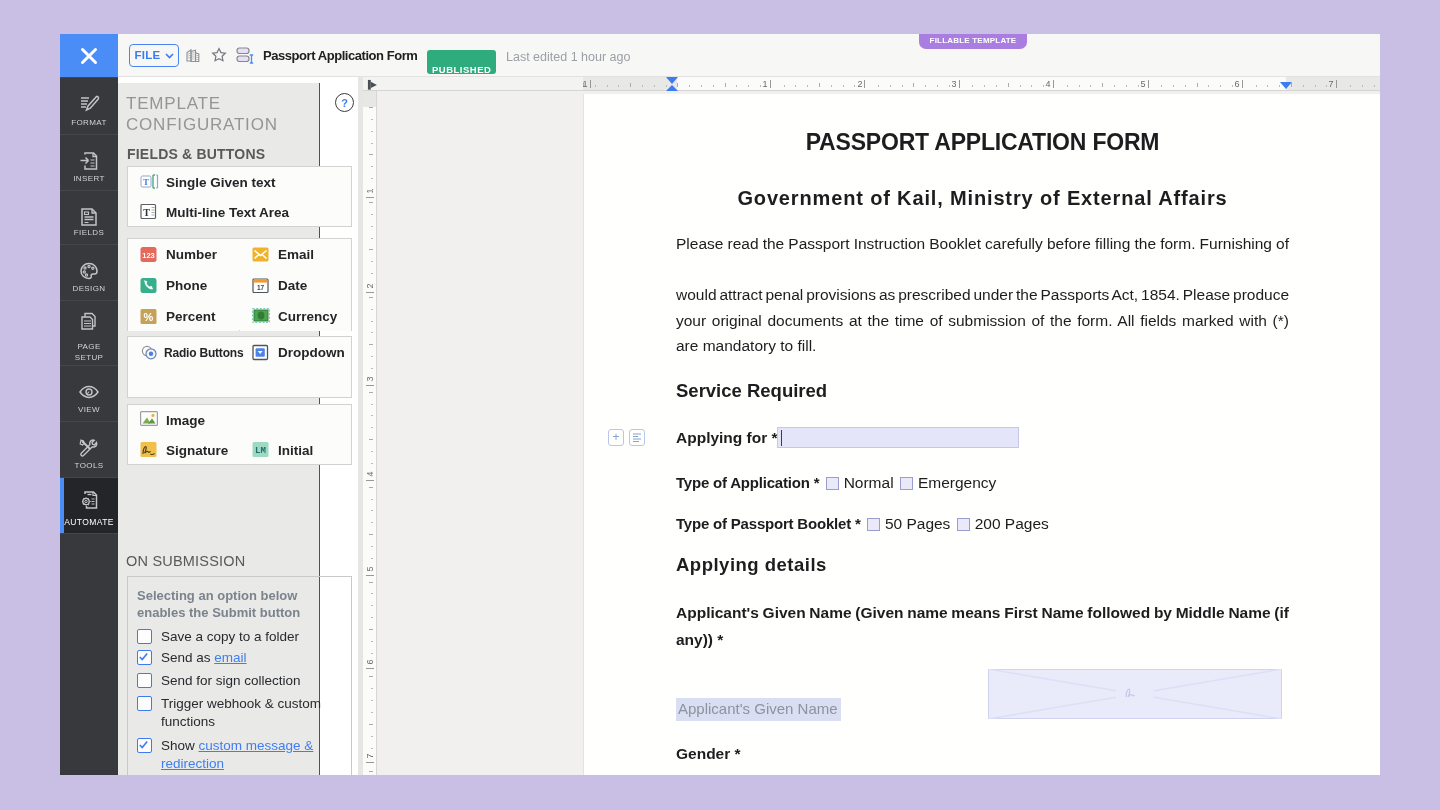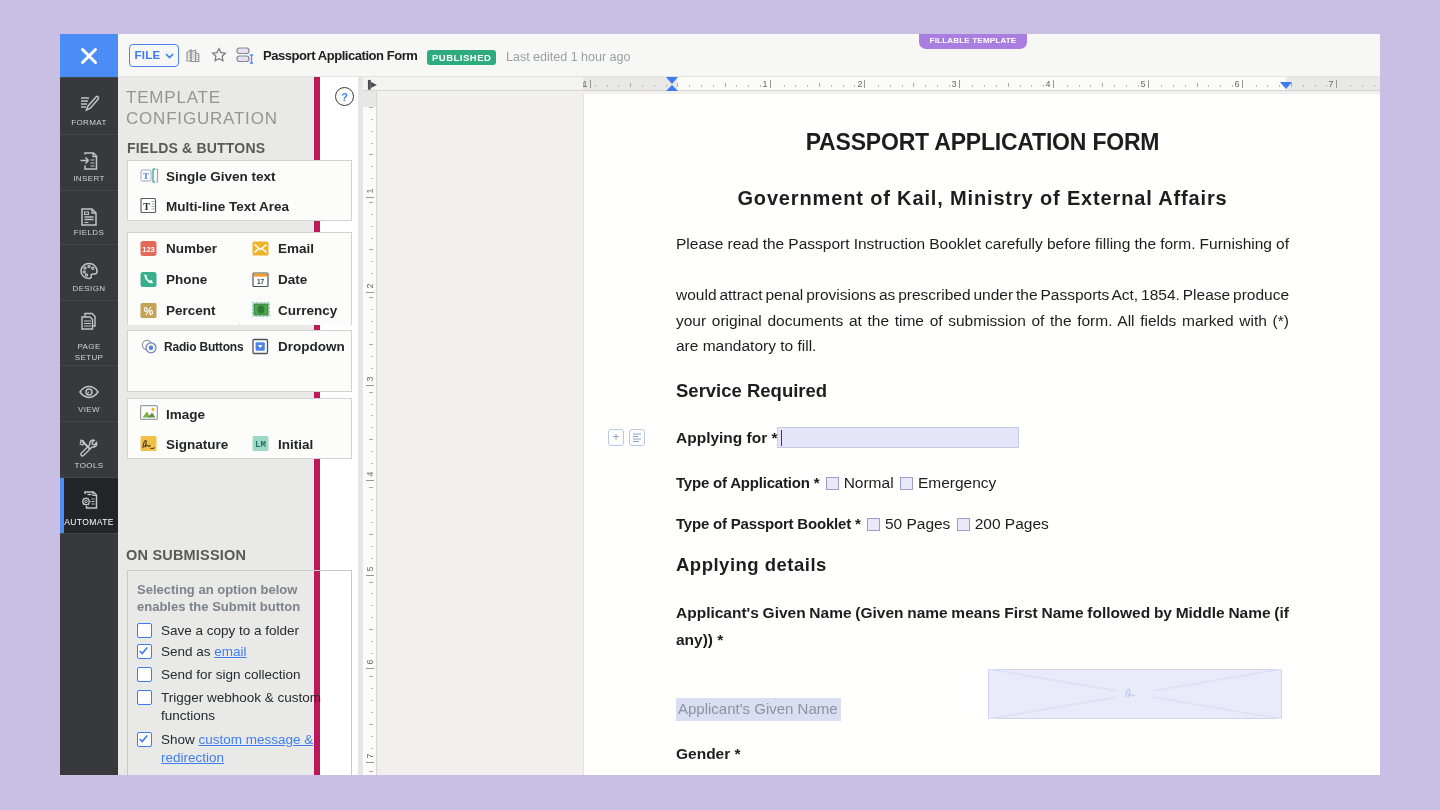--- a/index.html
+++ b/index.html
@@ -5,47 +5,47 @@
 html,body { width:1440px; height:810px; overflow:hidden; }
 body { background:#c9bee4; font-family:"Liberation Sans", sans-serif; }
 #app { position:absolute; left:60px; top:34px; width:1320px; height:741px; background:#fff; overflow:hidden; }
 
 #topbar { position:absolute; left:0; top:0; width:1320px; height:43px; background:#f7f7f5; border-bottom:1px solid #e2e2e0; }
 #xbtn { position:absolute; left:0; top:0; width:58px; height:43px; background:#4a8df7; }
 #xbtn svg { position:absolute; left:20px; top:13px; }
 #filebtn { position:absolute; left:69px; top:10px; width:50px; height:23px; border:1px solid #4b84f2; border-radius:4px; color:#3b7cf0; font-size:11.5px; font-weight:bold; text-align:center; line-height:21px; letter-spacing:.3px; display:flex; align-items:center; justify-content:center; }
 .tbico { position:absolute; top:12px; }
 #title { position:absolute; left:203px; top:14px; font-size:13px; letter-spacing:-0.45px; font-weight:bold; color:#202022; }
-#pubbadge { position:absolute; left:367px; top:16px; height:15px; background:#2fac7e; border-radius:3px; color:#fff; font-size:9.5px; font-weight:bold; letter-spacing:.5px; line-height:15px; padding:0 5px; }
+#pubbadge { position:absolute; left:367px; top:16px; height:15px; background:#2fac7e; border-radius:3px; color:#fff; font-size:9.5px; font-weight:bold; letter-spacing:.5px; line-height:15px; padding:12px 5px; }
 #lastedit { position:absolute; left:446px; top:16px; font-size:12.5px; color:#9b9fa6; }
 #fillbadge { position:absolute; left:859px; top:0; width:108px; height:14.5px; background:#a97ee0; border-radius:0 0 7px 7px; color:#fff; font-size:8px; font-weight:bold; letter-spacing:.2px; text-align:center; line-height:13.5px; white-space:nowrap; }
 
 #sidebar { position:absolute; left:0; top:43px; width:58px; height:698px; background:#38393c; }
 .sbi { position:absolute; left:0; width:58px; border-top:1px solid #45464a; }
 .sbi.active { background:#242528; }
 .sbbar { position:absolute; left:0; top:0; bottom:0; width:4px; background:#4a8df7; }
 .sbic { position:absolute; left:17px; }
 .sblab { position:absolute; width:58px; text-align:center; font-size:8px; color:#d2d3d5; letter-spacing:.4px; }
 .active .sblab { color:#fff; font-size:8.5px; }
 
-#panel { position:absolute; left:58px; top:43px; width:202px; height:698px; background:#e9e9e8; border-right:6px solid #be185d; }
+#panel { position:absolute; left:58px; top:49px; width:202px; height:698px; background:#e9e9e8; border-right:1px solid #be185d; }
 #pscroll { position:absolute; left:298px; top:43px; width:5px; height:698px; background:#e6e6e5; }
 #ptitle { position:absolute; left:8px; top:10px; font-size:17px; color:#959595; letter-spacing:.8px; line-height:21px; font-weight:400; }
 #phelp { position:absolute; left:217px; top:10px; width:19px; height:19px; border:1.5px solid #3c3c3e; border-radius:50%; color:#3f7ff0; font-size:11px; font-weight:bold; text-align:center; line-height:18px; }
 #pfields { position:absolute; left:9px; top:63px; font-size:14px; font-weight:bold; color:#595959; letter-spacing:.2px; }
 .fgroup { position:absolute; left:9px; width:225px; background:#fcfcfb; border:1px solid #d2d2d1; }
 .fbtn { position:absolute; background:#fcfcfb; }
 .fbtn .fic { position:absolute; left:12px; top:50%; margin-top:-8.5px; height:17px; }
 .fbtn .flab { position:absolute; left:38px; top:50%; transform:translateY(-50%); font-size:13.5px; font-weight:bold; color:#232527; white-space:nowrap; }
 .chev { position:absolute; right:10px; top:50%; transform:translateY(-58%); color:#3f7ff0; font-size:15px; font-weight:bold; }
 #advbox { position:absolute; left:9px; top:387px; width:225px; height:65px; border:1px solid #cfcfce; }
 #advlab { position:absolute; left:13px; top:13px; font-size:13.5px; font-weight:bold; color:#5a626d; }
 #advinfo { display:inline-block; width:12px; height:12px; border-radius:50%; background:#73787e; color:#e9e9e8; font-size:9px; font-weight:bold; text-align:center; line-height:12px; vertical-align:1px; margin-left:3px; }
 #condbtn { position:absolute; left:13px; top:32px; width:66px; height:23px; background:#d9e7f7; border:1px solid #c3d8ee; border-radius:3px; font-size:13px; color:#2f3338; text-align:center; line-height:21px; }
-#onsub { position:absolute; left:8px; top:470px; font-size:14.5px; font-weight:bold; color:#595959; letter-spacing:.2px; }
+#onsub { position:absolute; left:8px; top:470px; font-size:14.5px; font-weight:normal; color:#595959; letter-spacing:.2px; }
 #subbox { position:absolute; left:9px; top:493px; width:225px; height:210px; border:1px solid #c9c9c8; }
 #subintro { position:absolute; left:9px; top:11px; font-size:13px; font-weight:bold; color:#7b838c; line-height:16.5px; }
 .subitem { position:absolute; left:9px; width:206px; }
 .scb { position:absolute; left:0; top:1px; width:15px; height:15px; background:#fdfdfd; border:1.5px solid #3d7bf0; border-radius:2px; }
 .scb svg { position:absolute; left:0px; top:0px; }
 .stx { position:absolute; left:24px; top:0; font-size:13.5px; color:#272a2e; line-height:17.5px; white-space:nowrap; }
 .stx.wrap { white-space:normal; width:182px; }
 .slink { color:#3f7ef0; text-decoration:underline; }
 
 #hruler { position:absolute; left:303px; top:43px; width:1017px; height:14px; background:#f3f3f1; border-bottom:1px solid #d4d4d2; }

